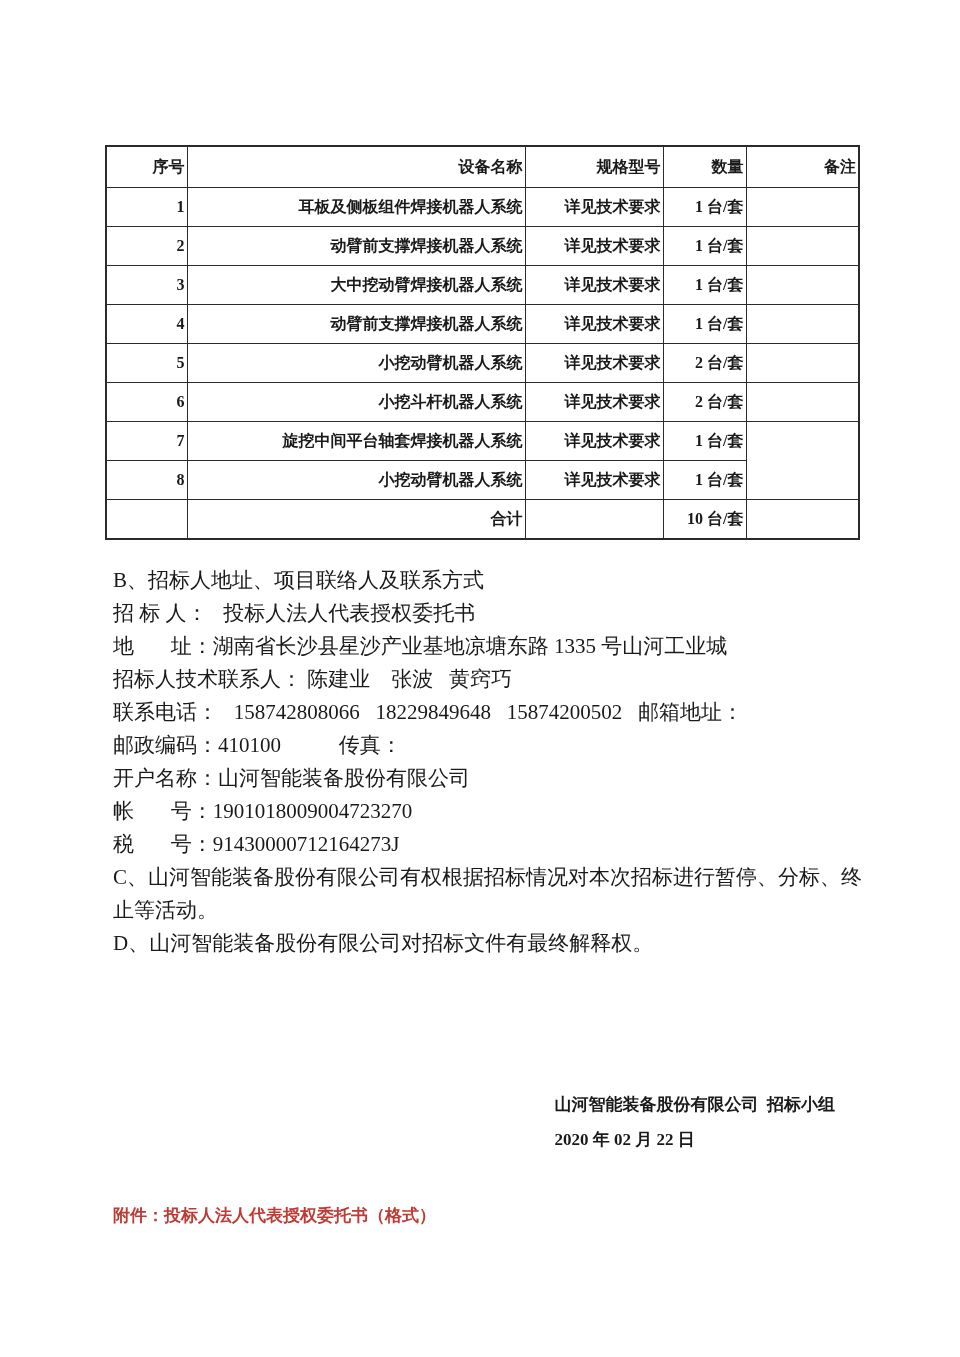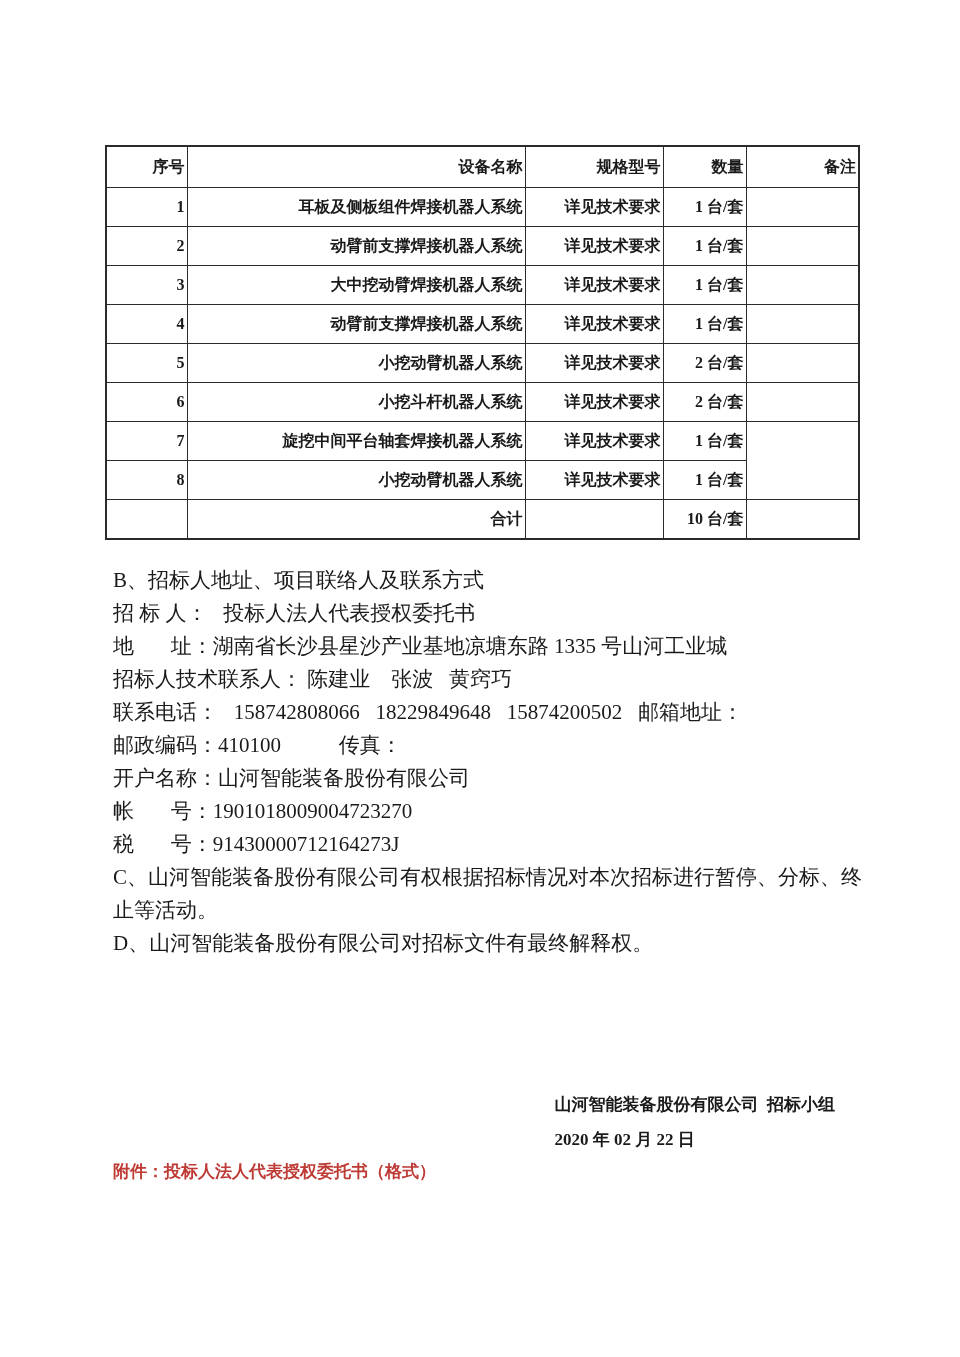--- a/index.html
+++ b/index.html
@@ -65,21 +65,21 @@
     line-height: 23px;
     white-space: pre;
   }
   .signature-block .sig-date {
     margin-top: 12px;
   }
   
   .attachment {
     position: absolute;
     left: 113px;
-    top: 1160px;
+    top: 1204px;
     font-size: 17px;
     font-weight: bold;
     color: #be3a34;
     white-space: pre;
   }
 </style>
 </head>
 <body>
 
 <div class="page">

